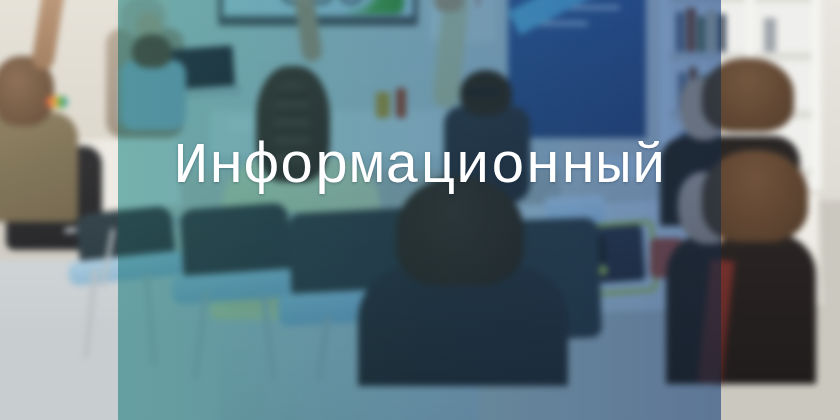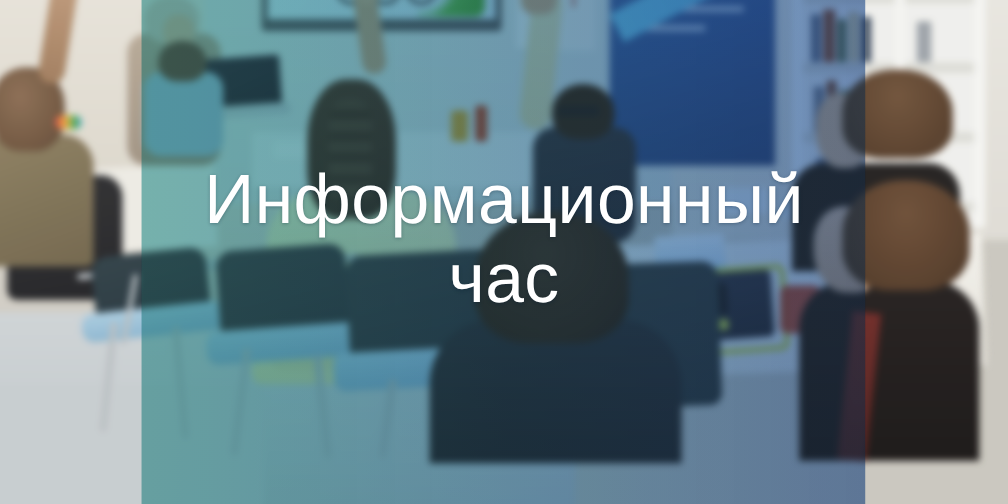--- a/index.html
+++ b/index.html
@@ -205,21 +205,21 @@
     position: absolute;
     left: 0;
     right: 0;
     top: 134px;
     text-align: center;
     pointer-events: none;
   }
   .title-line {
     display: block;
     color: #ffffff;
-    font-family: Liberation Sans, sans-serif;
+    font-family: Liberation Mono, monospace;
     font-weight: 400;
     font-size: 58px;
     line-height: 66px;
     letter-spacing: 0.4px;
     text-shadow: 0 1px 3px rgba(10,30,50,0.30);
   }
 </style>
 </head>
 <body>
 
@@ -364,16 +364,15 @@
     </div>
   </div>
 
   <div class="veil-left" style="left:0;   width:118px;"></div>
   <div class="veil-right" style="left:721px; width:119px;"></div>
   <div class="tint-center" style="left:118px; width:603px;"></div>
   <div class="tint-center-2" style="left:118px; width:603px;"></div>
 
   <div class="title-wrap">
     <span class="title-line">Информационный</span>
-    <span class="title-line">час</span>
   </div>
 
 </div>
 
 </body></html>

